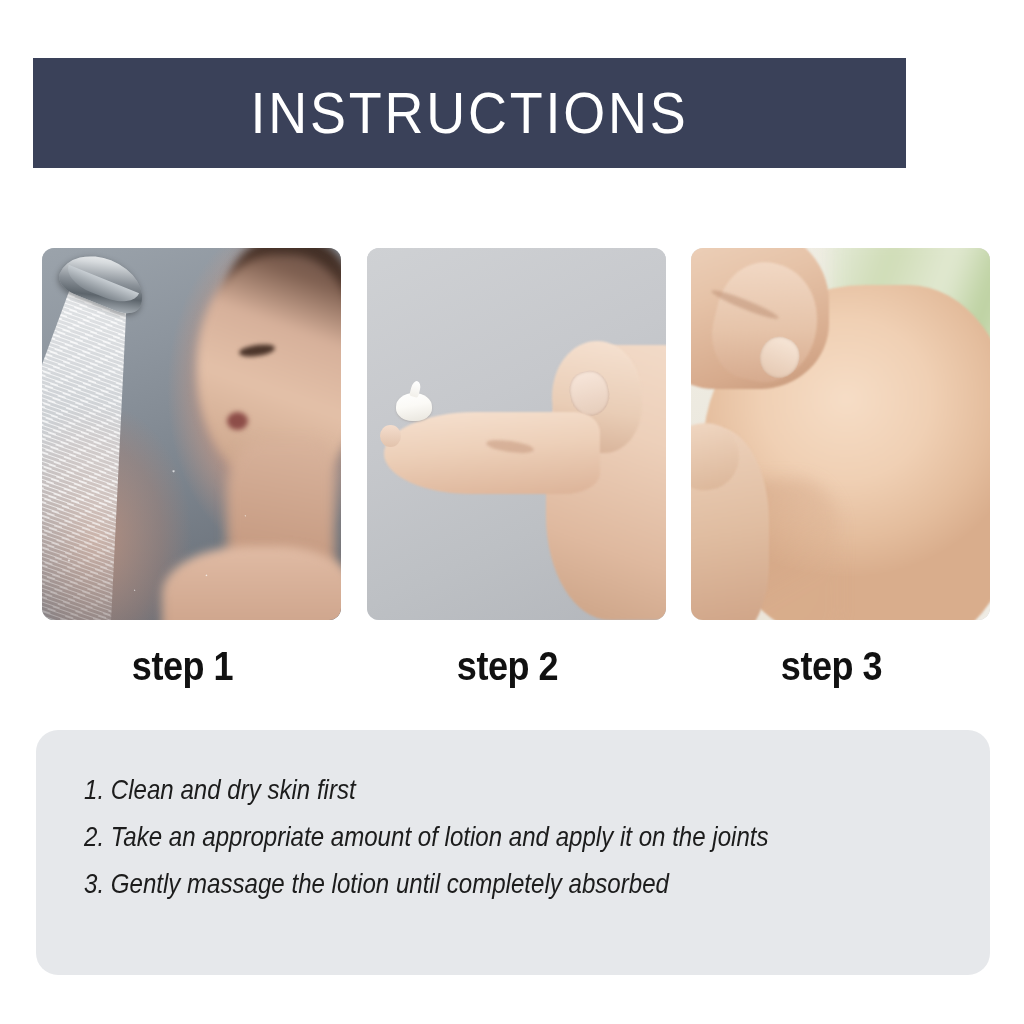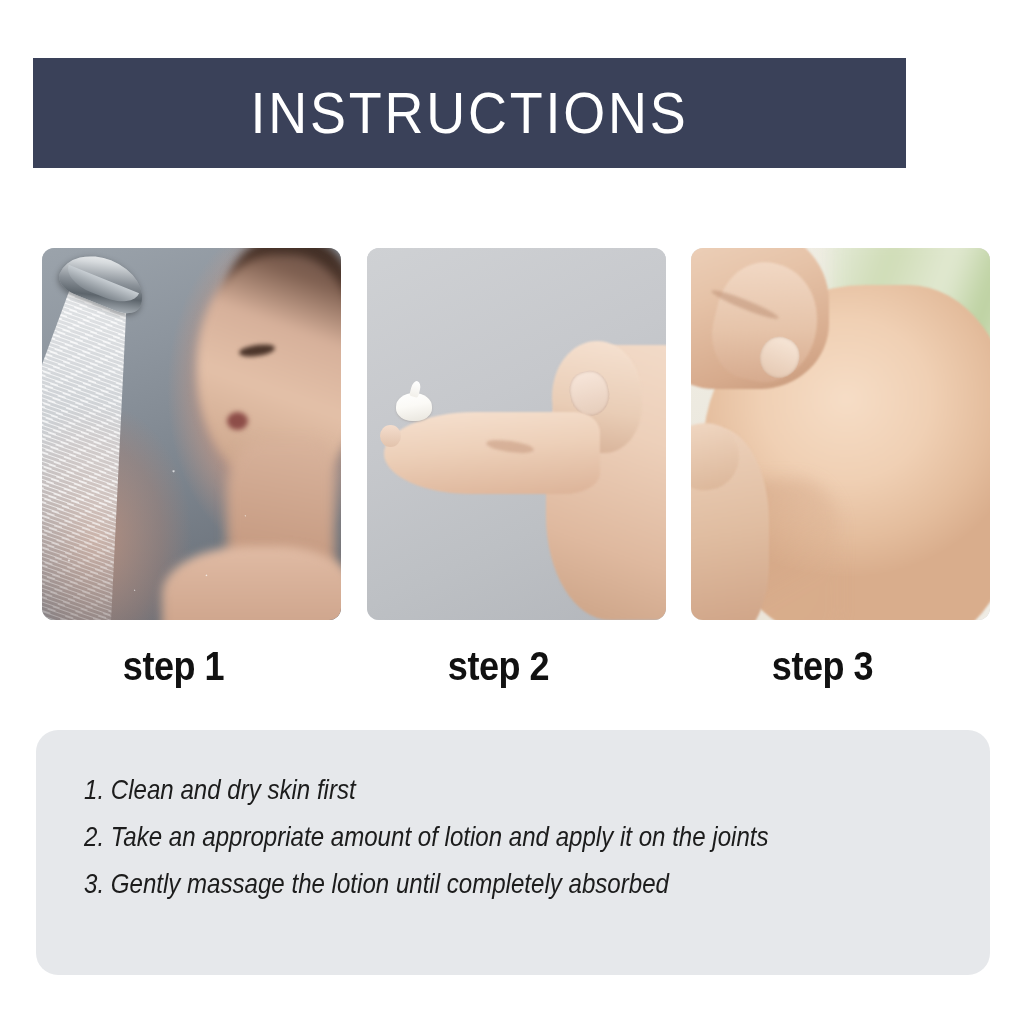--- a/index.html
+++ b/index.html
@@ -385,21 +385,21 @@
     height: 18%;
     border-radius: 46% 50% 50% 46%;
     background: linear-gradient(175deg, #f0d7c2 0%, #dcb79a 100%);
     filter: blur(1px);
     transform: rotate(-8deg);
   }
 
   
   .labels-row {
     position: absolute;
-    left: 24px;
+    left: 33px;
     top: 638px;
     width: 948px;
     height: 60px;
     display: flex;
     justify-content: space-between;
   }
   .step-label {
     width: 299px;
     text-align: center;
     font-family: "Liberation Sans", sans-serif;

